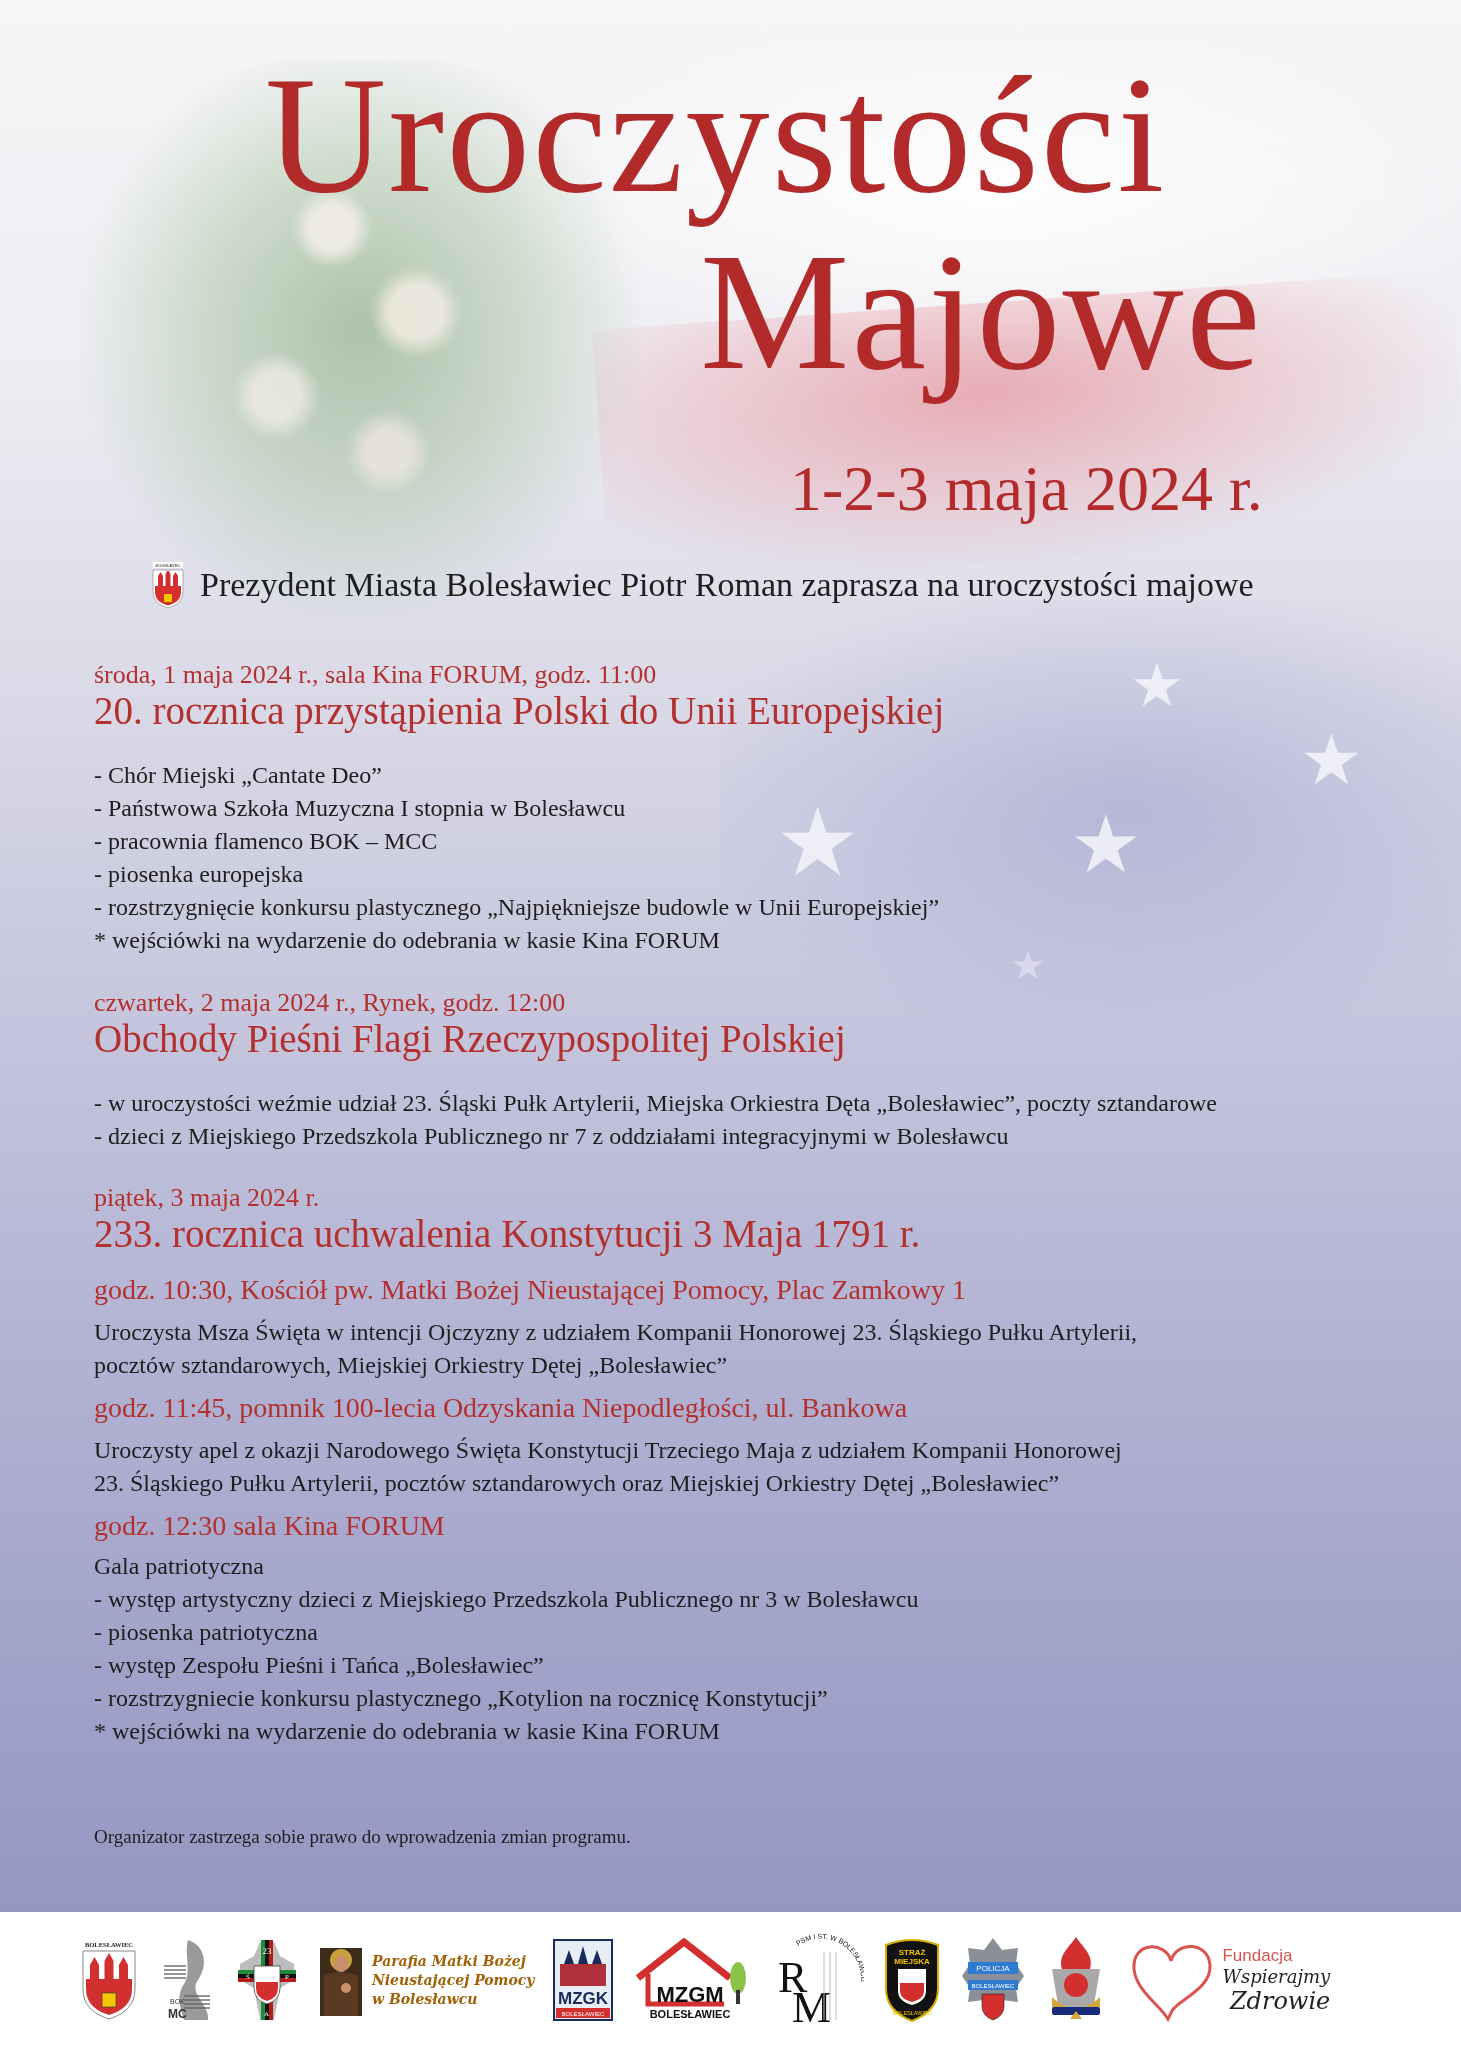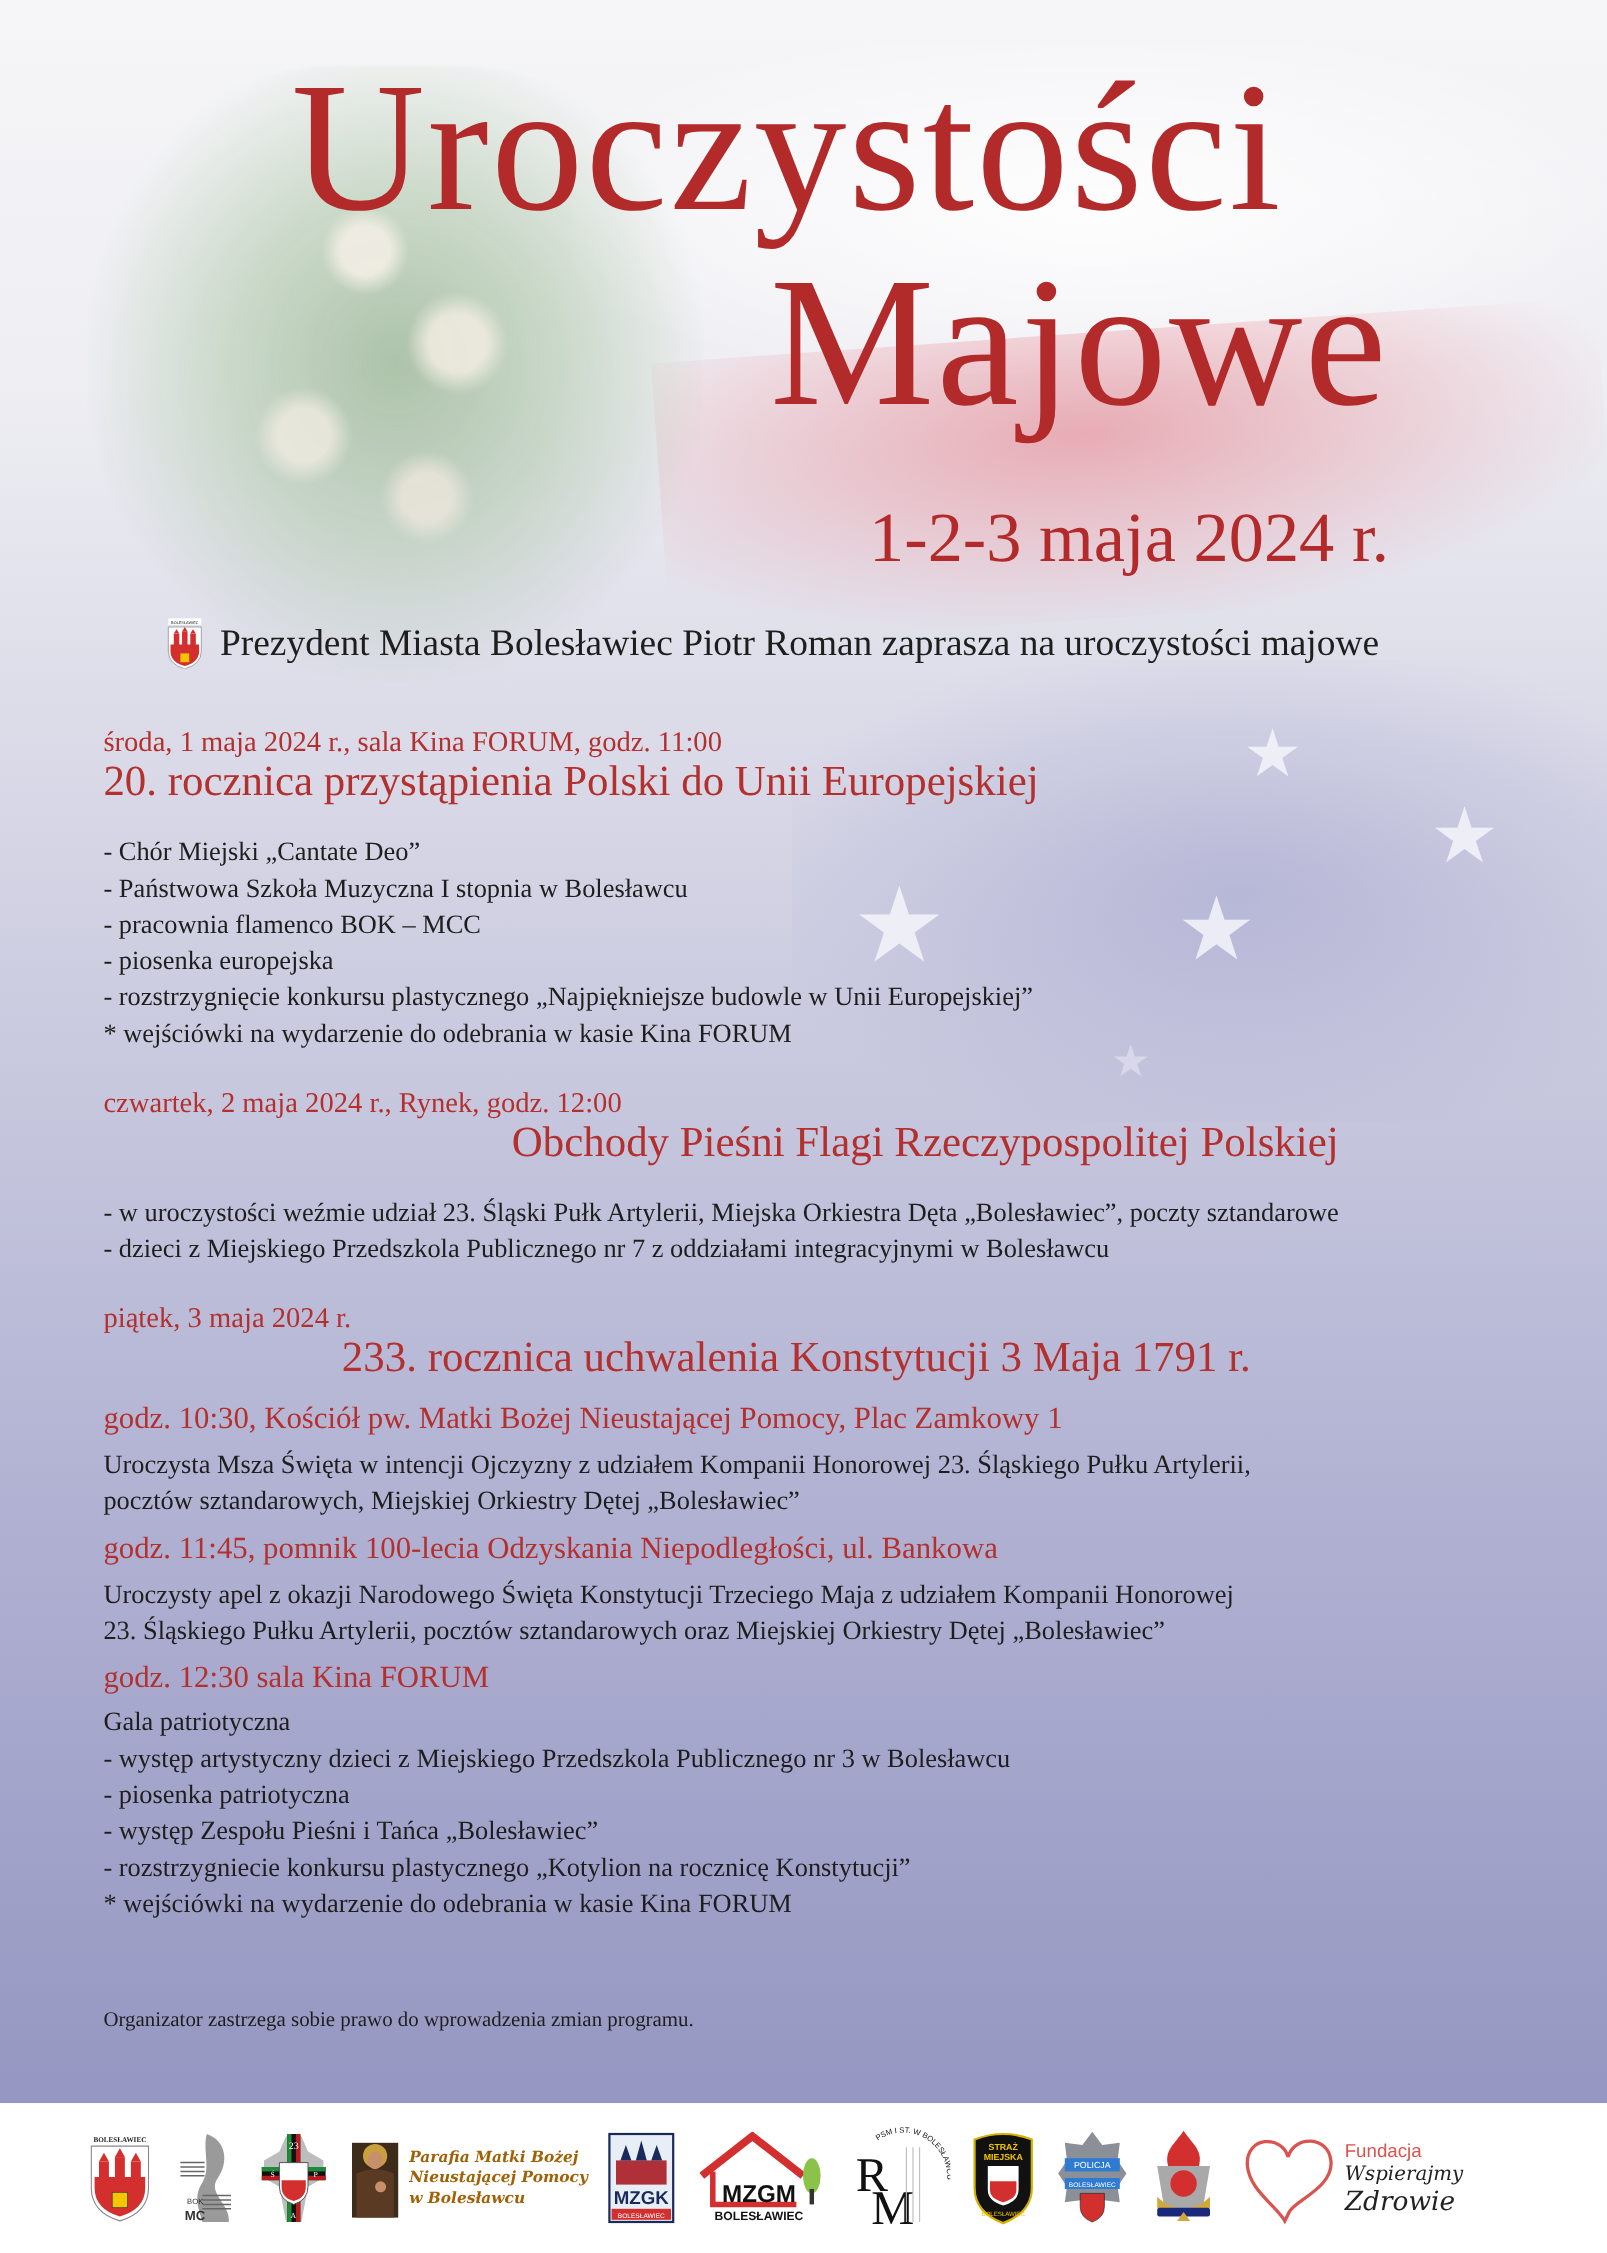--- a/index.html
+++ b/index.html
@@ -52,37 +52,37 @@
   .title-1 { left: 265px; top: 38px; font-size: 168px; }
   .title-2 { left: 700px; top: 215px; font-size: 168px; }
   .dates { position: absolute; left: 790px; top: 452px; font-size: 64px; color: #b22a2a; white-space: nowrap; }
 
   .invite { position: absolute; left: 150px; top: 562px; display: flex; align-items: center; gap: 14px; }
   .invite-text { font-size: 34px; color: #1e1e1e; white-space: nowrap; }
   .crest-small { width: 36px; height: 46px; }
 
   .section { position: absolute; left: 94px; }
   .date-line { font-size: 26px; color: #b3302e; white-space: nowrap; }
-  .sec-title { font-size: 39px; color: #b3302e; white-space: nowrap; line-height: 1.1; text-align: right; }
+  .sec-title { font-size: 39px; color: #b3302e; white-space: nowrap; line-height: 1.1; }
   .item { font-size: 24px; color: #1e1e1e; white-space: nowrap; line-height: 33px; }
   .sub-head { font-size: 28px; color: #b3302e; white-space: nowrap; }
   .para { font-size: 24px; color: #1e1e1e; line-height: 33px; white-space: nowrap; }
   .note { font-size: 19px; color: #1e1e1e; white-space: nowrap; }
 
   .footer {
     position: absolute; left: 0; top: 1912px; width: 1461px; height: 136px;
     background: #ffffff; display: flex; align-items: center; justify-content: flex-start;
     padding-left: 78px; gap: 18px;
   }
   .logo { height: 88px; display: flex; align-items: center; justify-content: center; }
   .logo-text-parafia { font-family: "DejaVu Serif", serif; font-style: italic; font-weight: bold; color: #a16207; font-size: 14px; line-height: 19px; }
   .fund-wrap { display: flex; align-items: center; gap: 6px; }
   .fund-text-1 { font-family: "Liberation Sans", sans-serif; color: #d9534f; font-size: 17px; }
   .fund-text-2 { font-family: "DejaVu Serif", serif; font-style: italic; color: #222; font-size: 18px; }
-  .fund-text-3 { font-family: "DejaVu Serif", serif; font-style: italic; color: #222; font-size: 24px; }
+  .fund-text-3 { font-family: "DejaVu Serif", serif; font-style: italic; color: #222; font-size: 24px; text-align: right; }
 </style>
 </head>
 <body>
 
 <div class="poster">
   <div class="bg-flag-white"></div>
   <div class="bg-flag-red"></div>
   <div class="bg-tree"></div>
   <div class="bg-eu"></div>
   <span class="star" style="left:1130px;top:655px;font-size:60px;">★</span>

